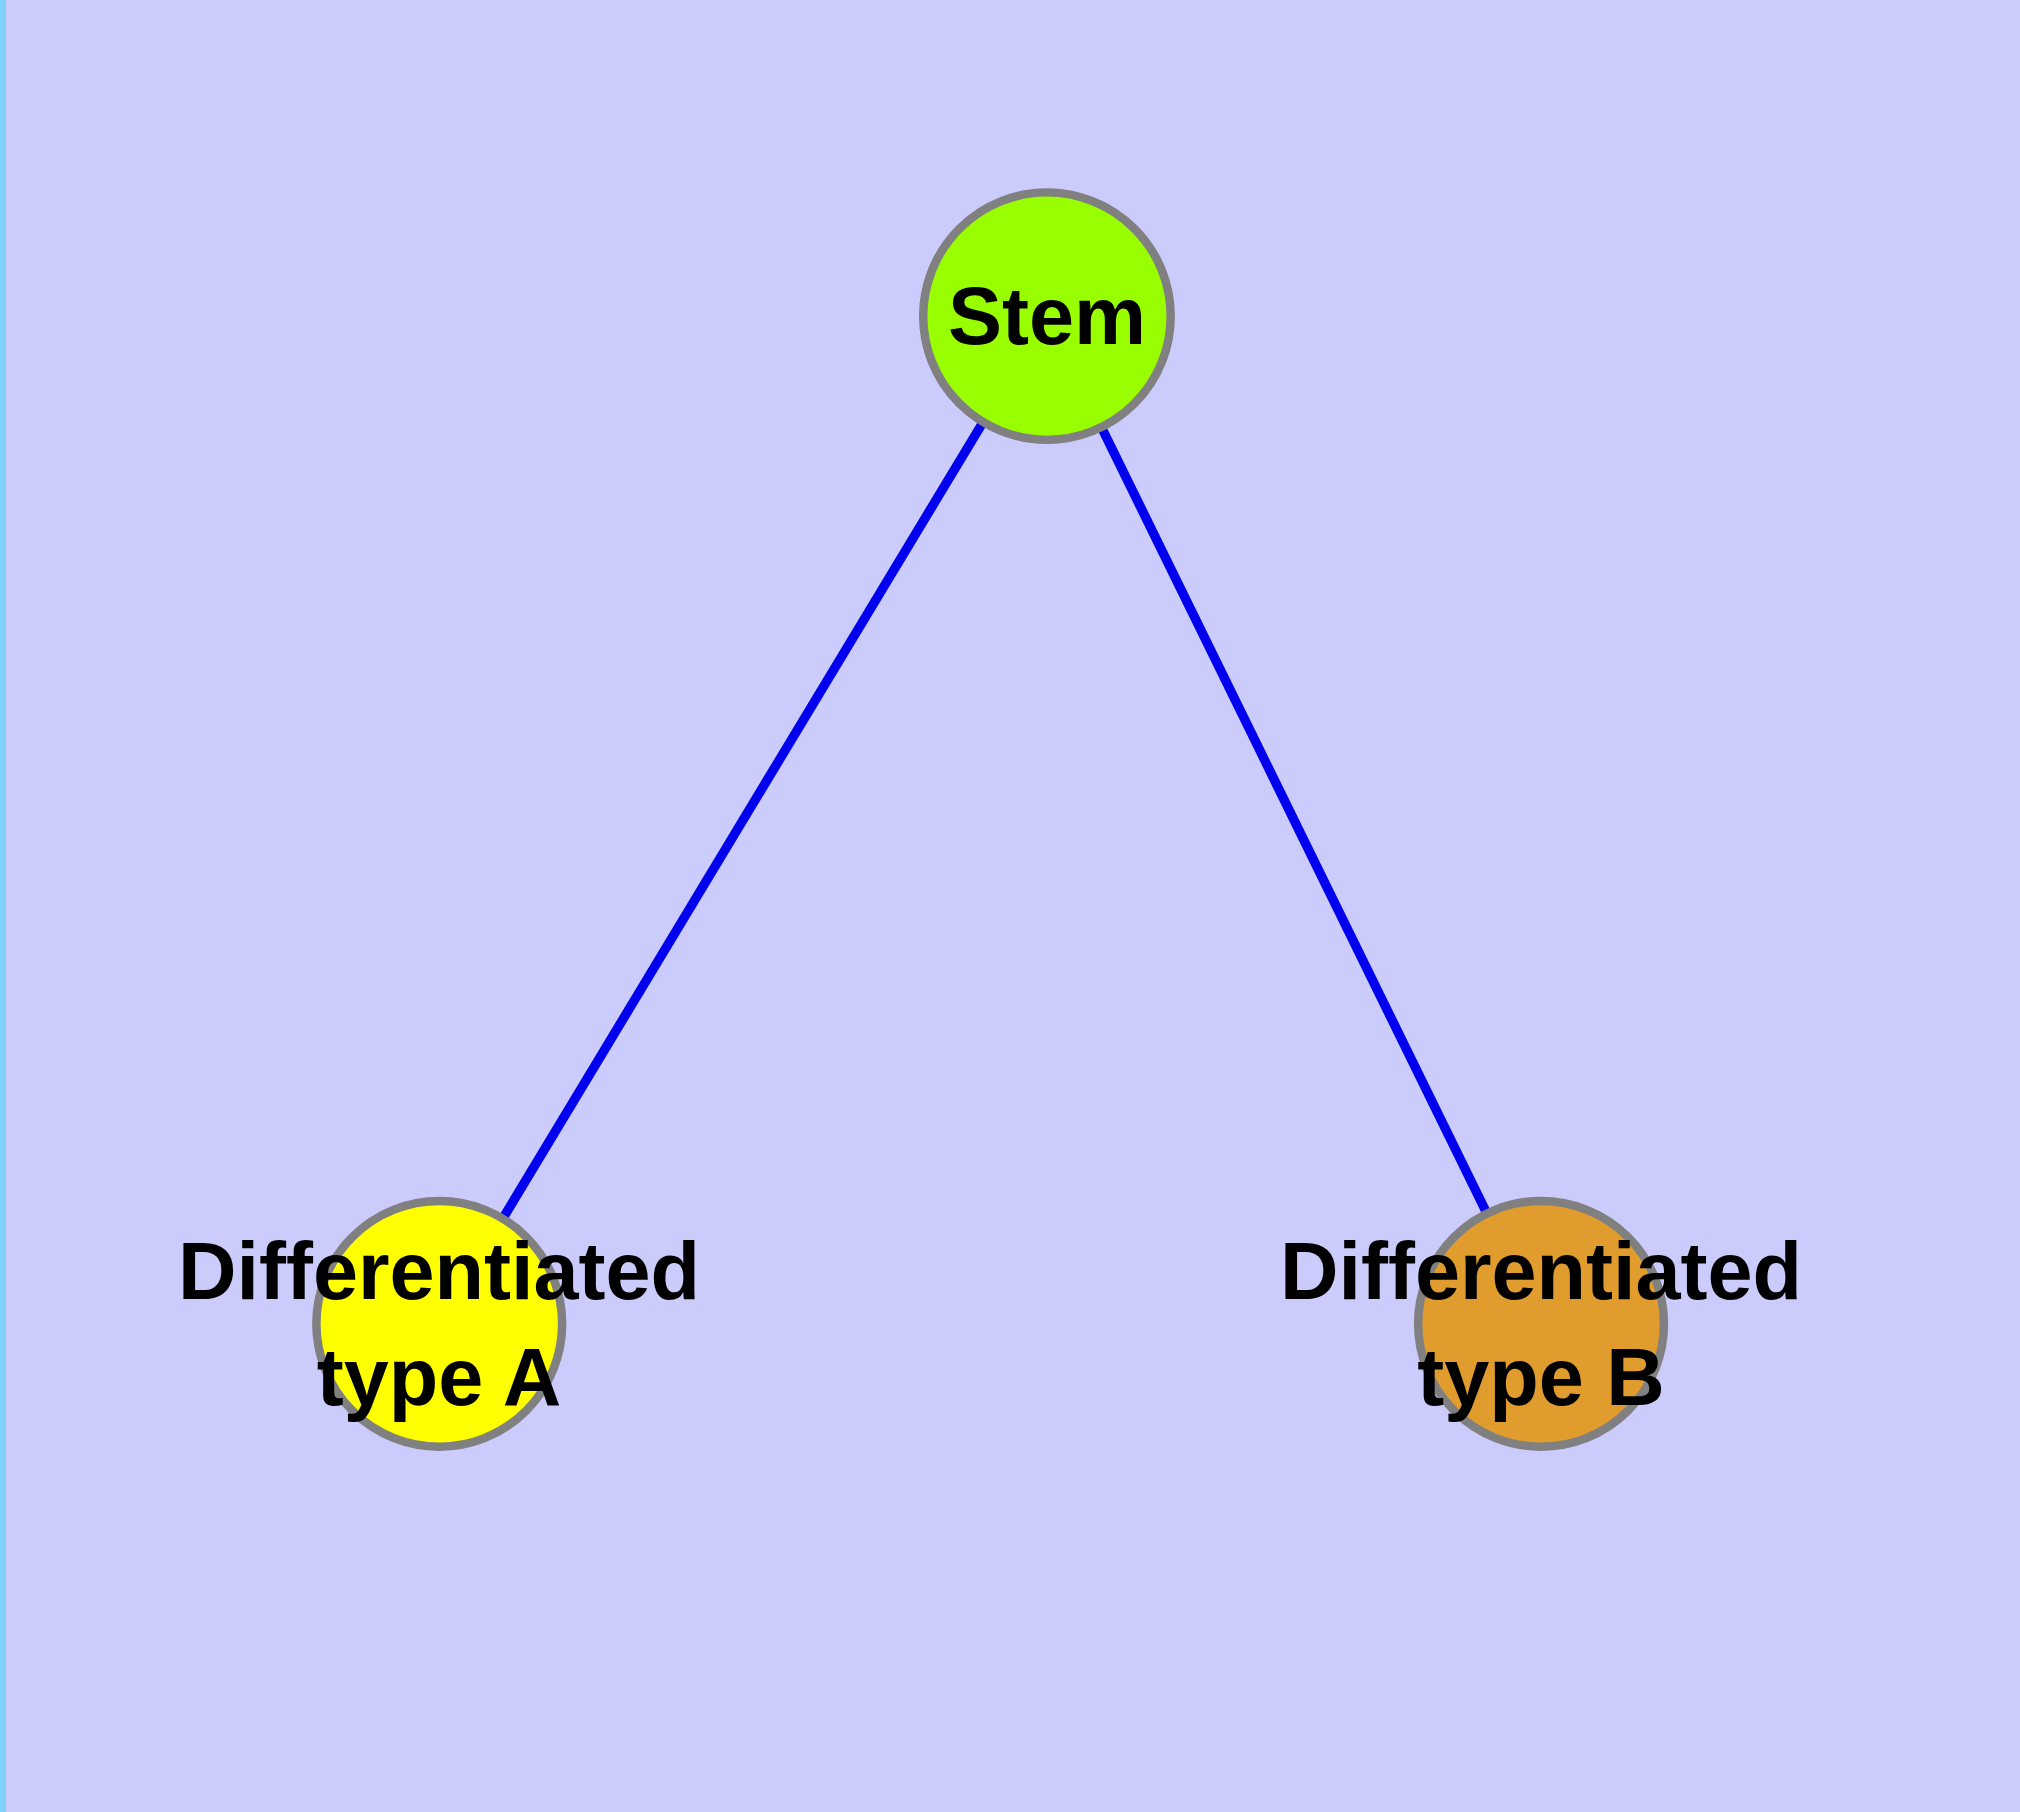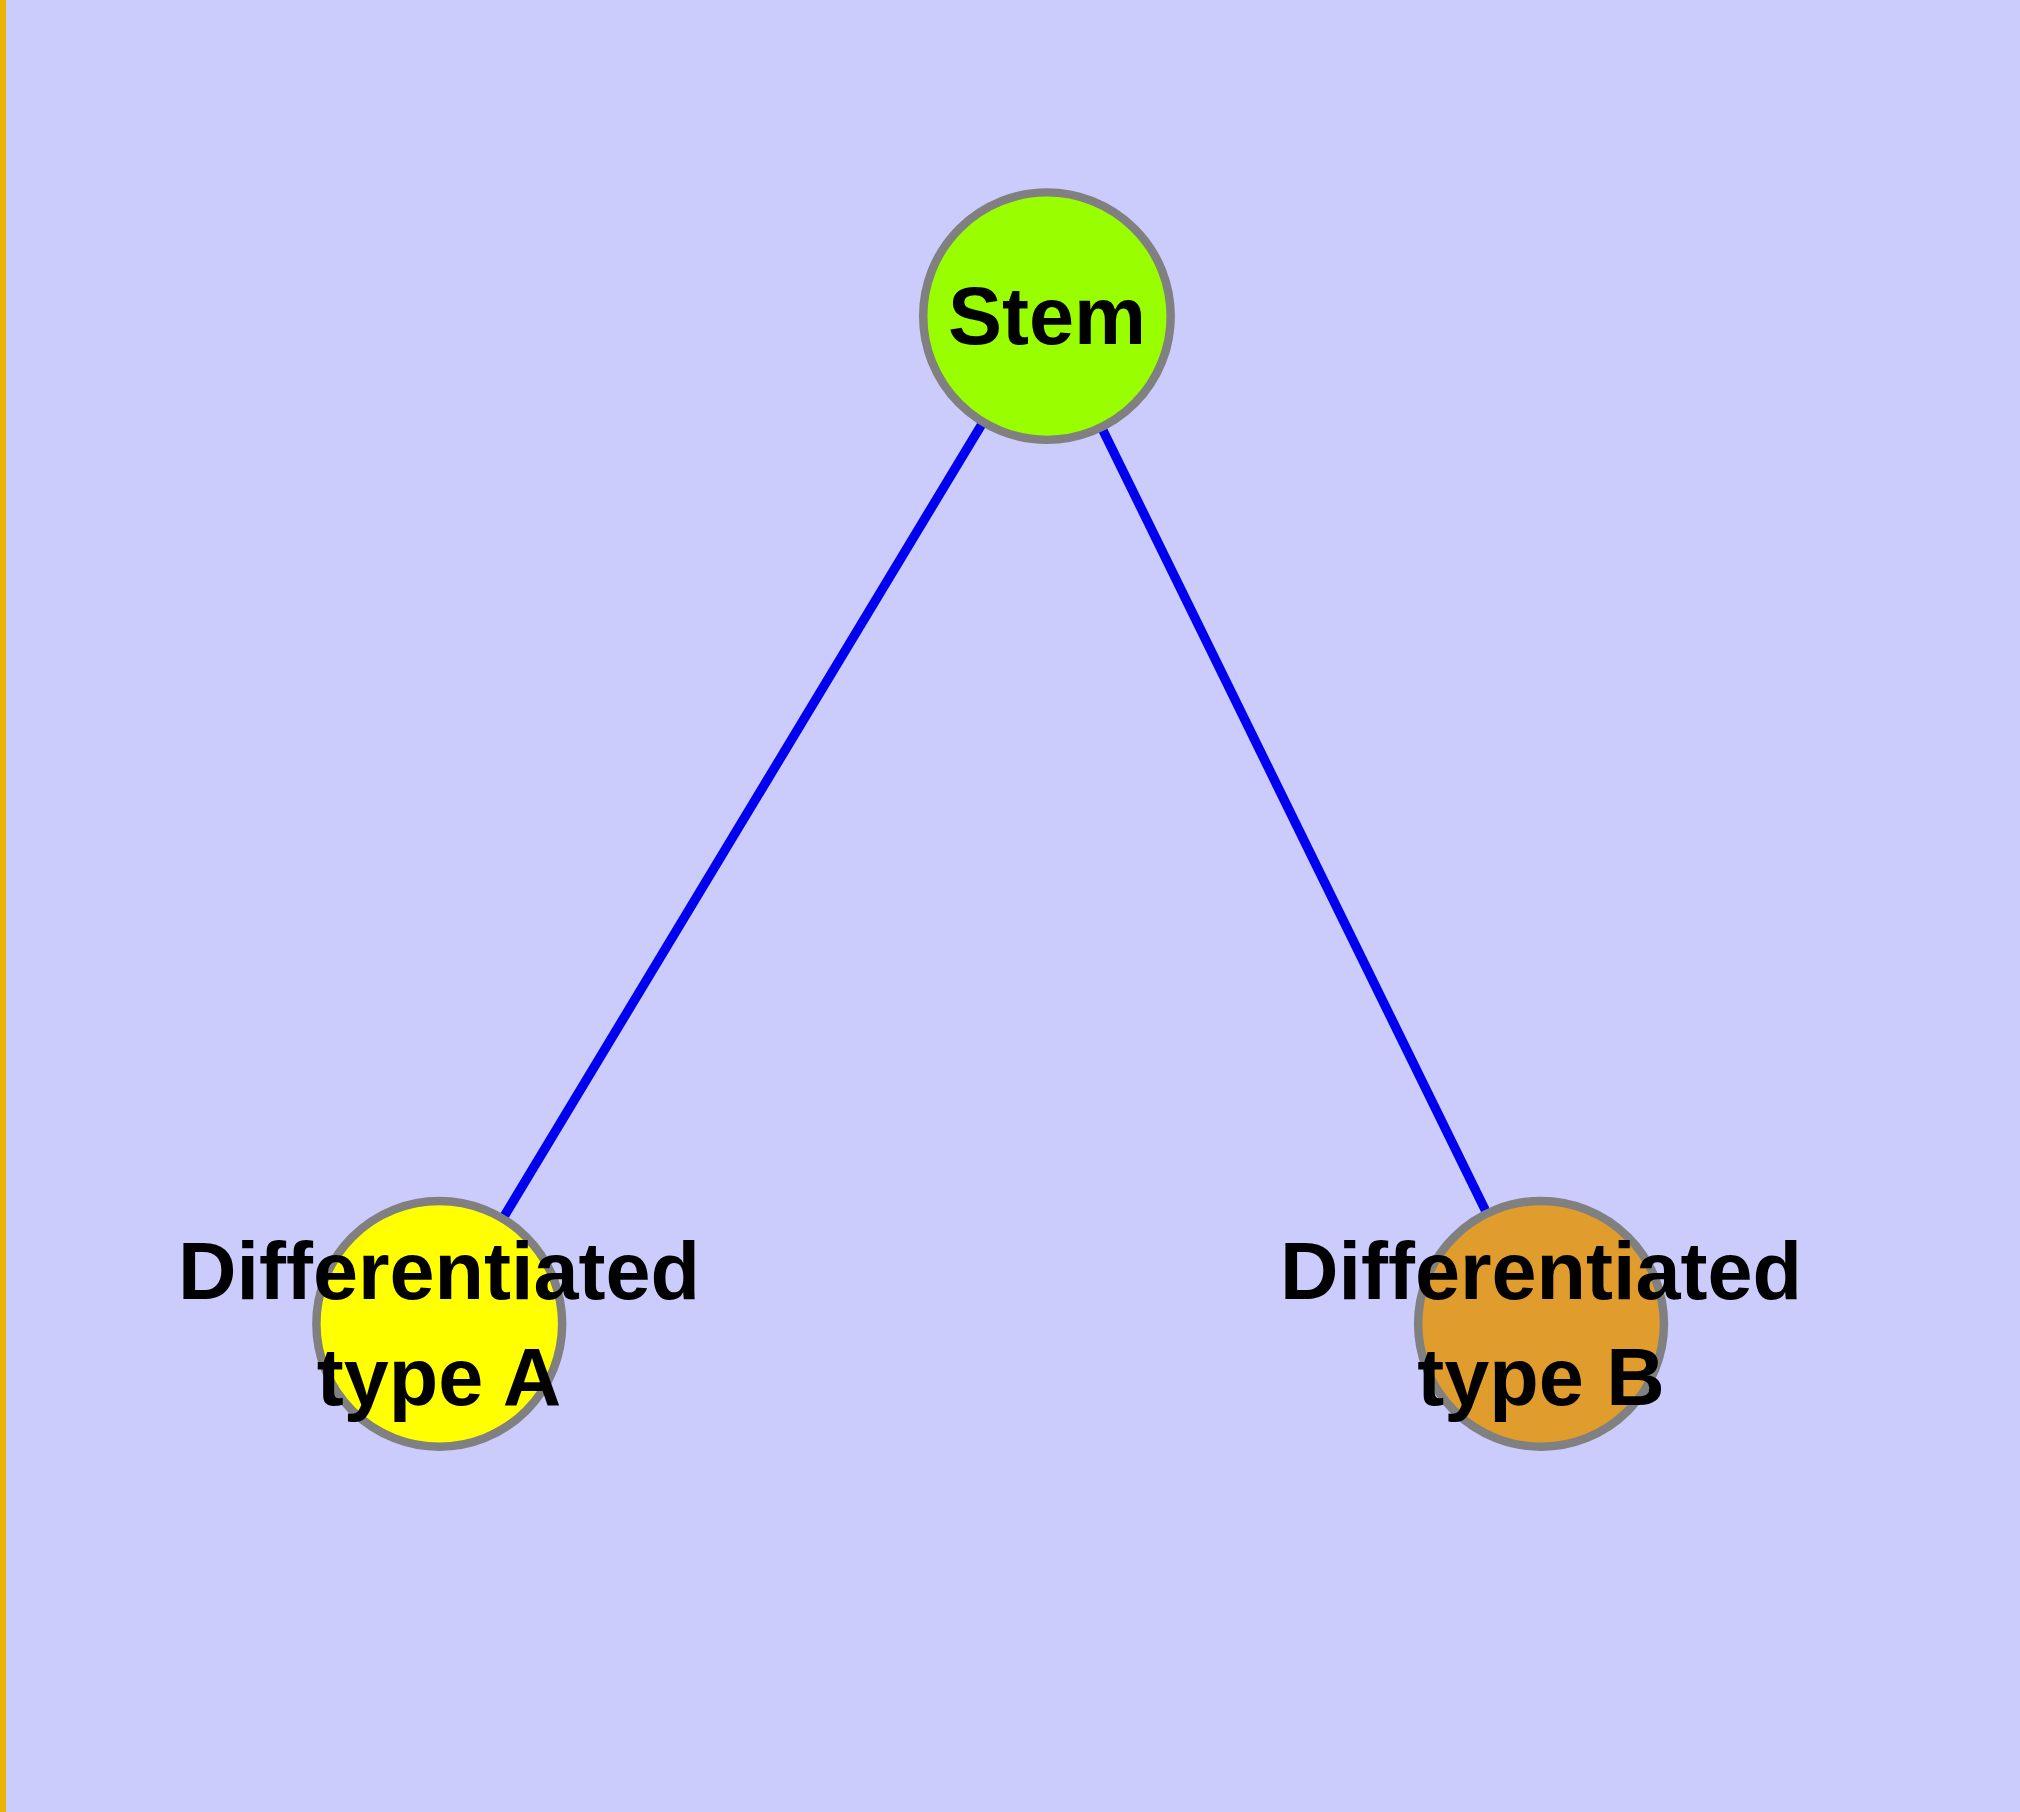--- a/index.html
+++ b/index.html
@@ -39,21 +39,21 @@
     line-height: 106px;
     color: #000000;
     white-space: pre;
     pointer-events: none;
     transform: translate(-50%, -50%);
   }
 </style>
 </head>
 <body>
 
-<div id="canvas" style="width: 2021px; height: 1812px; background: #eab308;">
+<div id="canvas" style="width: 2021px; height: 1812px; background: #7dd3fc;">
 
   <div id="plot-background" style="background: rgb(204, 204, 252);"></div>
 
   <svg id="graph-svg" viewBox="0 0 2384 2138" xmlns="http://www.w3.org/2000/svg">
 
     <g>
       <line id="edge-0" x1="1158.5726578590366" y1="499.73934421981244" x2="593.9109411805515" y2="1436.1170027005917" stroke="#0000ee" stroke-width="11" stroke-linecap="butt"></line>
       <line id="edge-1" x1="1300.1574025945633" y1="505.88533736695706" x2="1753.2828501256702" y2="1430.012536534171" stroke="#0000ee" stroke-width="11" stroke-linecap="butt"></line>
     </g>
 

